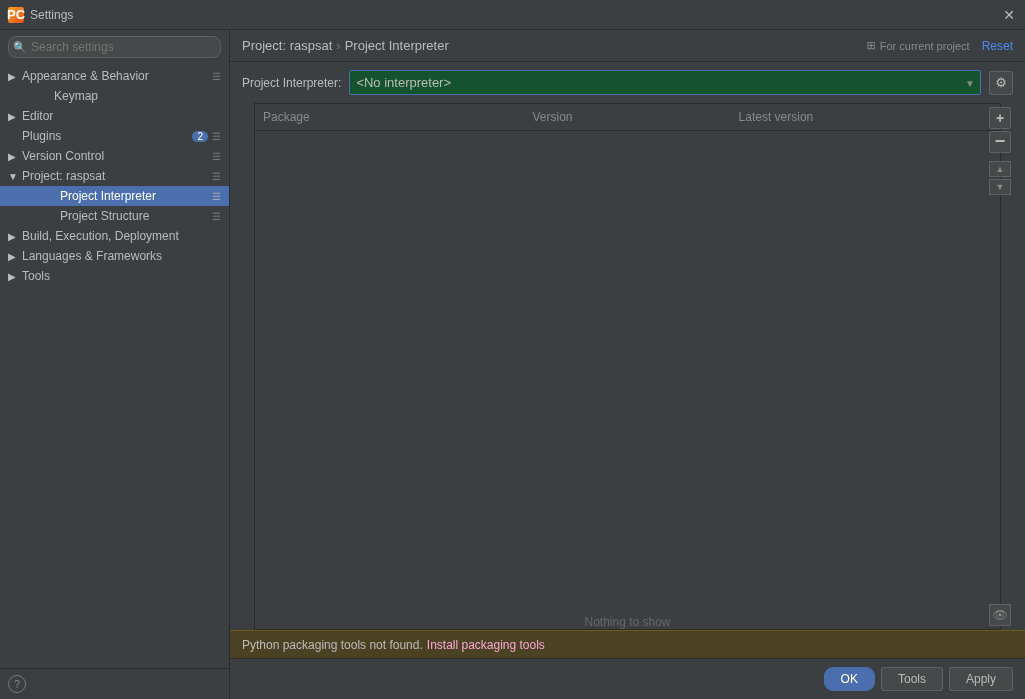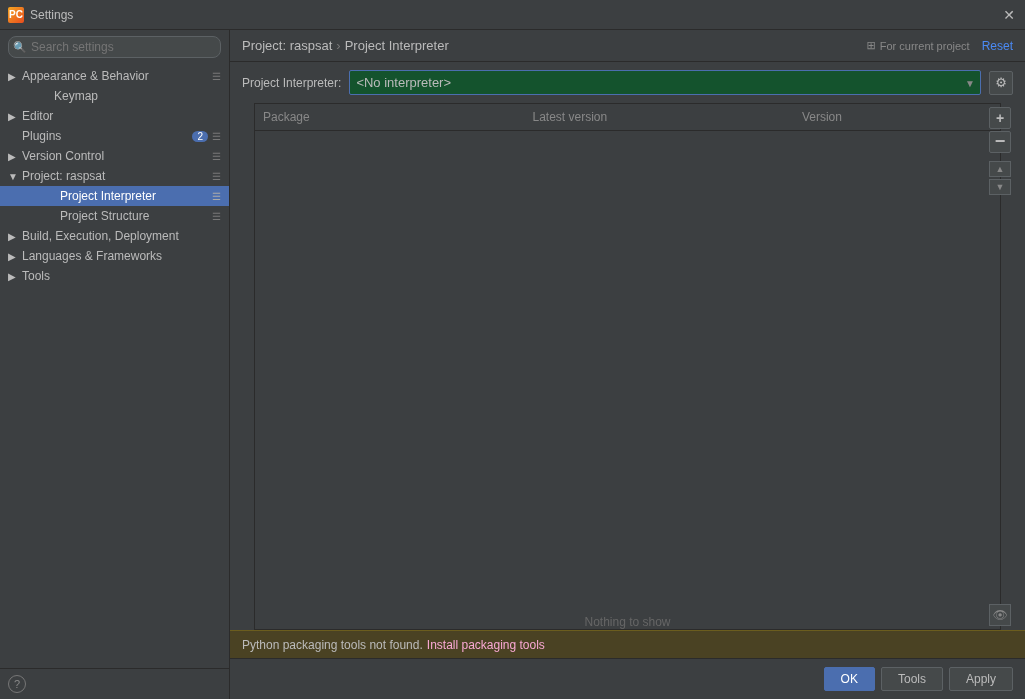--- a/index.html
+++ b/index.html
@@ -29,21 +29,21 @@
       gap: 6px;
     }
     .app-icon {
       width: 16px;
       height: 16px;
       background: linear-gradient(135deg, #f5a623 0%, #e84c1e 100%);
       border-radius: 2px;
       display: flex;
       align-items: center;
       justify-content: center;
-      font-size: 10px;
+      font-size: 13px;
       font-weight: bold;
       color: white;
     }
     .title-text {
       color: #bbbbbb;
       font-size: 12px;
     }
     .close-btn {
       width: 16px;
       height: 16px;
@@ -333,20 +333,21 @@
       border: 1px solid #5c6164;
       background: #45494a;
       color: #bbbbbb;
       cursor: pointer;
       font-size: 12px;
     }
     .btn-primary {
       background: #4b6eaf;
       border-color: #4b6eaf;
       color: #ffffff;
+      border-radius: 9px;
     }
     .scroll-arrow {
       width: 22px;
       height: 16px;
       background: #45494a;
       border: 1px solid #5c6164;
       display: flex;
       align-items: center;
       justify-content: center;
       cursor: pointer;
@@ -496,22 +497,22 @@
       </div>
       <div class="gear-btn">
         <span>⚙</span>
       </div>
     </div>
 
     <div class="table-wrapper">
       <div class="table-container">
         <div class="table-header">
           <div class="th th-package">Package</div>
+          <div class="th th-version">Version</div>
           <div class="th th-latest">Latest version</div>
-          <div class="th th-version">Version</div>
         </div>
         <div class="table-body">
           <span>Nothing to show</span>
         </div>
       </div>
 
       <div class="right-panel">
         <div class="table-action-btn">+</div>
         <div class="table-action-btn" style="font-size:18px; padding-bottom:2px;">−</div>
         <div class="scroll-arrow" style="margin-top:6px;">▲</div>

